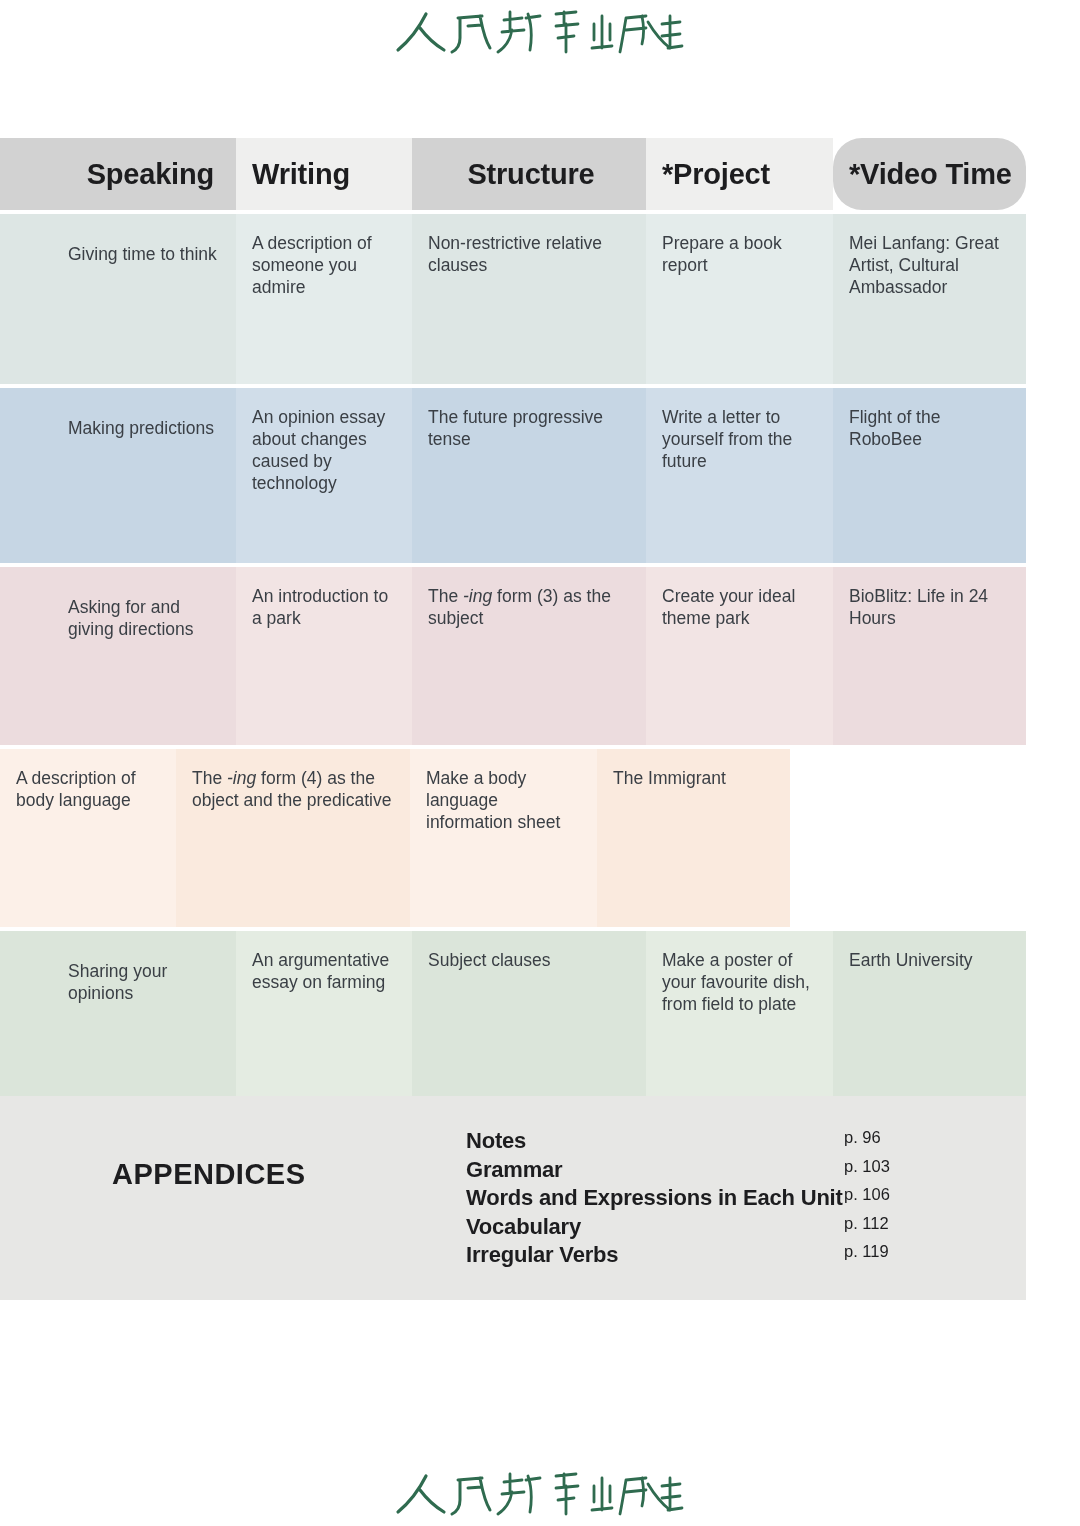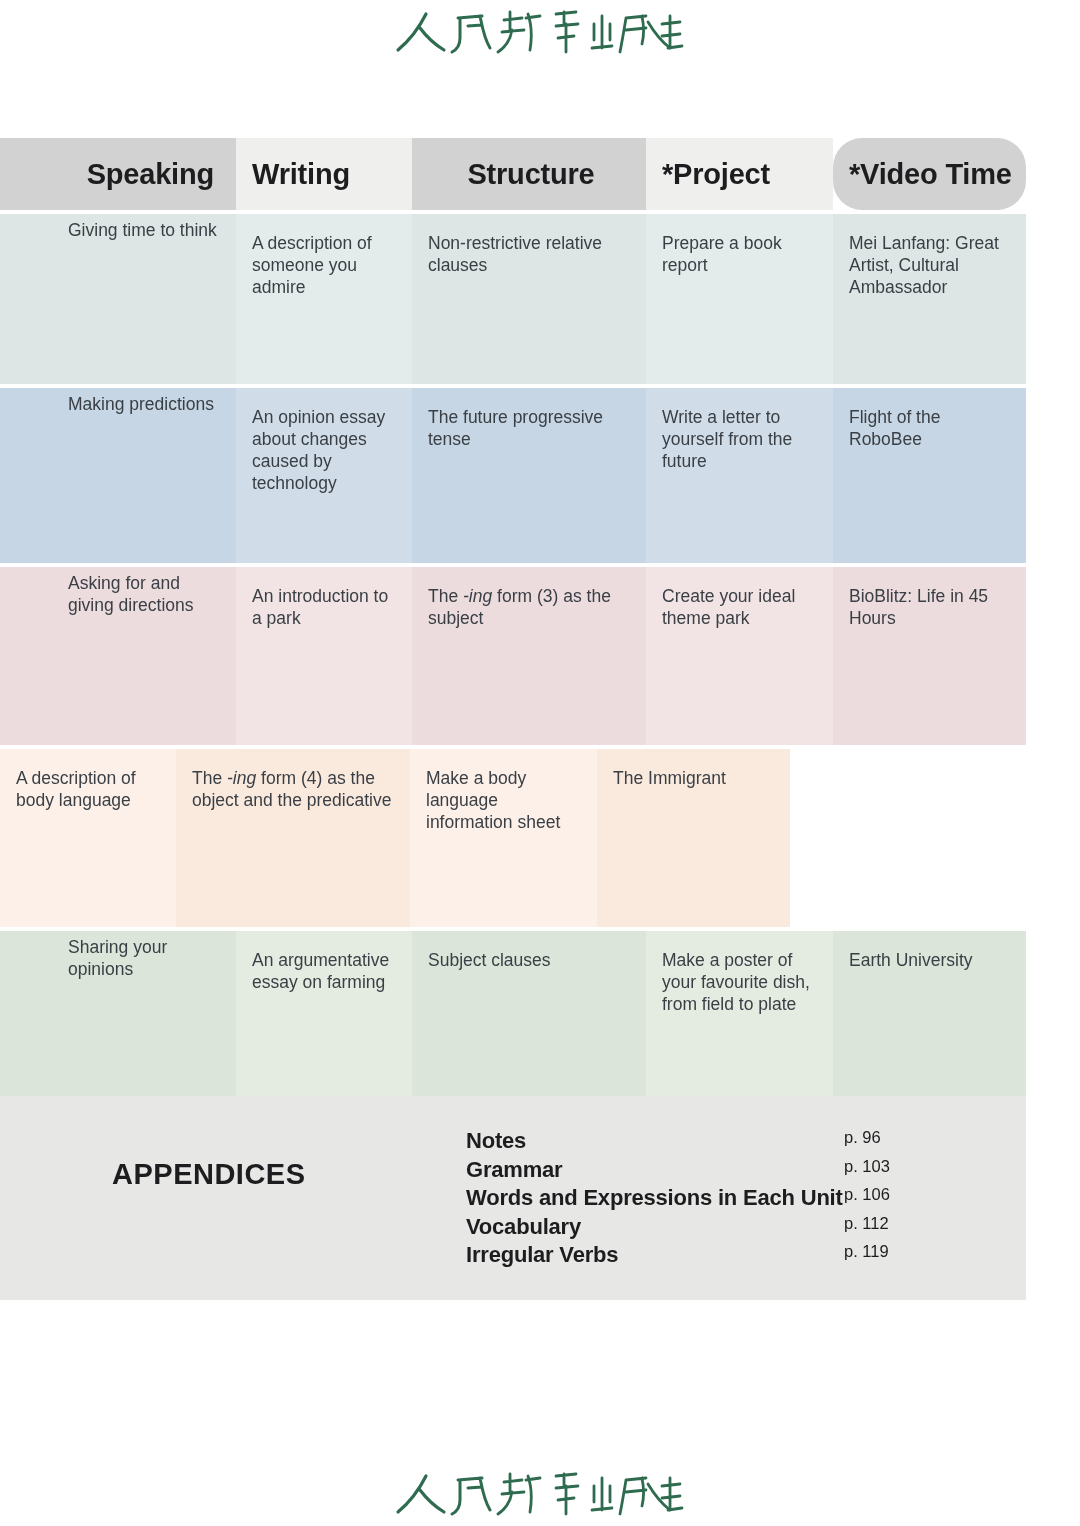--- a/index.html
+++ b/index.html
@@ -67,21 +67,21 @@
     letter-spacing: -0.2px;
   }
   .header-row .c0 { background: #d2d2d2; justify-content: flex-end; padding-right: 22px; }
   .header-row .c1 { background: #efefee; }
   .header-row .c2 { background: #d2d2d2; justify-content: center; }
   .header-row .c3 { background: #efefee; }
   .header-row .c4 { background: #d2d2d2; border-radius: 29px; }
 
   
   .body-row .cell { font-size: 17.5px; line-height: 1.26; }
-  .body-row .c0 { text-align: left; padding-left: 68px; padding-top: 5px; }
+  .body-row .c0 { text-align: left; padding-left: 68px; padding-top: 29px; }
 
   .r0 .c0, .r0 .c2, .r0 .c4 { background: #dde6e4; }
   .r0 .c1, .r0 .c3 { background: #e4eceb; }
 
   .r1 .c0, .r1 .c2, .r1 .c4 { background: #c6d6e4; }
   .r1 .c1, .r1 .c3 { background: #d0dde9; }
 
   .r2 .c0, .r2 .c2, .r2 .c4 { background: #ecdcde; }
   .r2 .c1, .r2 .c3 { background: #f2e4e4; }
 
@@ -215,21 +215,21 @@
     <div class="cell c1">
         <p>An introduction to a park</p>
       </div>
     <div class="cell c2">
         <p>The <em>-ing</em> form (3) as the subject</p>
       </div>
     <div class="cell c3">
         <p>Create your ideal theme park</p>
       </div>
     <div class="cell c4">
-        <p>BioBlitz: Life in 45 Hours</p>
+        <p>BioBlitz: Life in 24 Hours</p>
       </div>
   </div>
 
   <div class="row body-row r3">
     <div class="cell c1">
         <p>A description of body language</p>
       </div>
     <div class="cell c2">
         <p>The <em>-ing</em> form (4) as the object and the predicative</p>
       </div>

